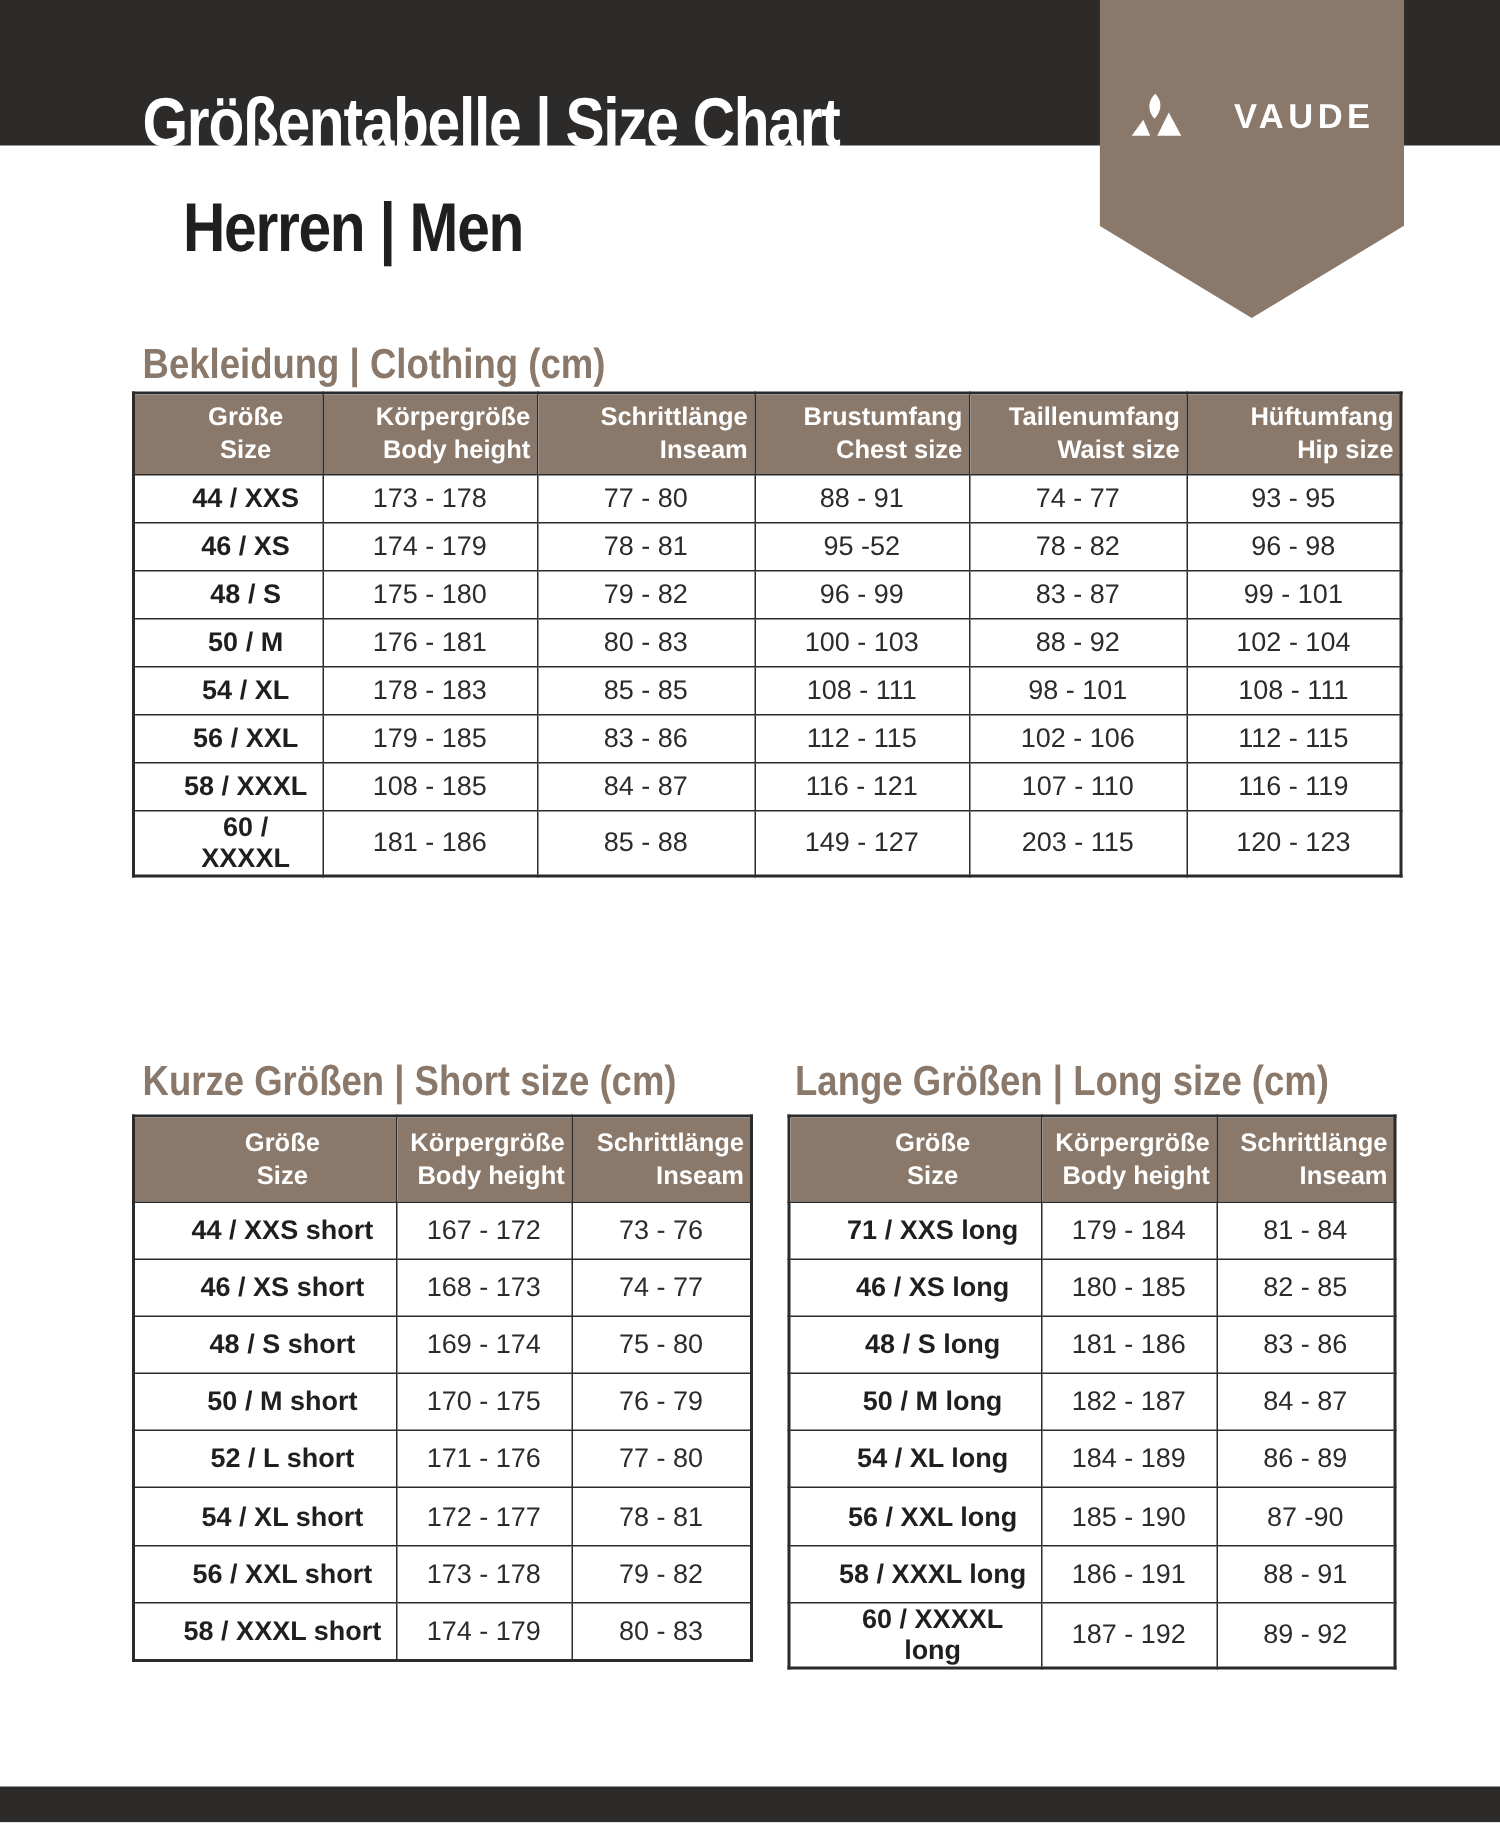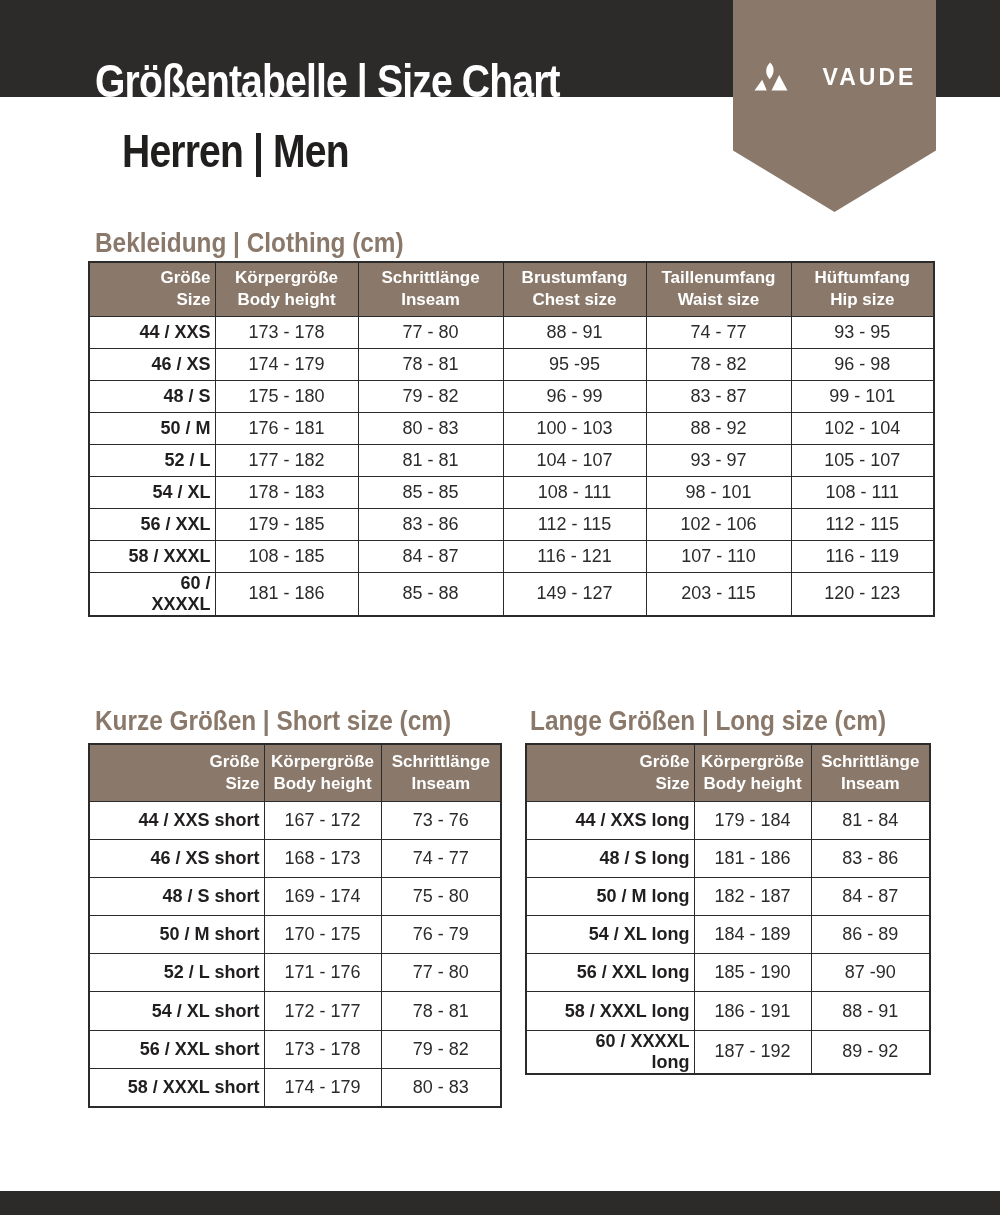--- a/index.html
+++ b/index.html
@@ -101,32 +101,32 @@
     border: 1px solid #2b2b2b;
     padding: 0 4px;
     overflow: hidden;
   }
   .data-table th {
     background: #8a796b;
     color: #ffffff;
     font-size: 17px;
     font-weight: bold;
     line-height: 1.3;
-    text-align: center;
+    text-align: right;
     vertical-align: middle;
   }
   .data-table td {
     color: #2b2b2b;
     font-size: 18px;
     text-align: center;
     vertical-align: middle;
   }
   .data-table th.first-col,
   .data-table td.first-col {
-    text-align: right;
+    text-align: center;
     padding-left: 27px;
   }
   .data-table td.first-col {
     font-weight: bold;
     color: #211e1e;
   }
 
   #clothing-table { left: 88px; top: 261px; width: 845px; }
   #clothing-table thead tr { height: 54px; }
   #clothing-table tbody tr { height: 32px; margin-left: 22px; }
@@ -210,47 +210,39 @@
           <td>173 - 178</td>
           <td>77 - 80</td>
           <td>88 - 91</td>
           <td>74 - 77</td>
           <td>93 - 95</td>
         </tr>
         <tr>
           <td class="first-col">46 / XS</td>
           <td>174 - 179</td>
           <td>78 - 81</td>
-          <td>95 -95</td>
+          <td>95 -52</td>
           <td>78 - 82</td>
           <td>96 - 98</td>
         </tr>
         <tr>
           <td class="first-col">48 / S</td>
           <td>175 - 180</td>
           <td>79 - 82</td>
           <td>96 - 99</td>
           <td>83 - 87</td>
           <td>99 - 101</td>
         </tr>
         <tr>
           <td class="first-col">50 / M</td>
           <td>176 - 181</td>
           <td>80 - 83</td>
           <td>100 - 103</td>
           <td>88 - 92</td>
           <td>102 - 104</td>
-        </tr>
-        <tr>
-          <td class="first-col">52 / L</td>
-          <td>177 - 182</td>
-          <td>81 - 81</td>
-          <td>104 - 107</td>
-          <td>93 - 97</td>
-          <td>105 - 107</td>
         </tr>
         <tr>
           <td class="first-col">54 / XL</td>
           <td>178 - 183</td>
           <td>85 - 85</td>
           <td>108 - 111</td>
           <td>98 - 101</td>
           <td>108 - 111</td>
         </tr>
         <tr>
@@ -365,23 +357,28 @@
             <div>Body height</div>
           </th>
           <th>
             <div>Schrittlänge</div>
             <div>Inseam</div>
           </th>
         </tr>
     </thead>
     <tbody>
         <tr>
-          <td class="first-col">44 / XXS long</td>
+          <td class="first-col">71 / XXS long</td>
           <td>179 - 184</td>
           <td>81 - 84</td>
+        </tr>
+        <tr>
+          <td class="first-col">46 / XS long</td>
+          <td>180 - 185</td>
+          <td>82 - 85</td>
         </tr>
         <tr>
           <td class="first-col">48 / S long</td>
           <td>181 - 186</td>
           <td>83 - 86</td>
         </tr>
         <tr>
           <td class="first-col">50 / M long</td>
           <td>182 - 187</td>
           <td>84 - 87</td>

